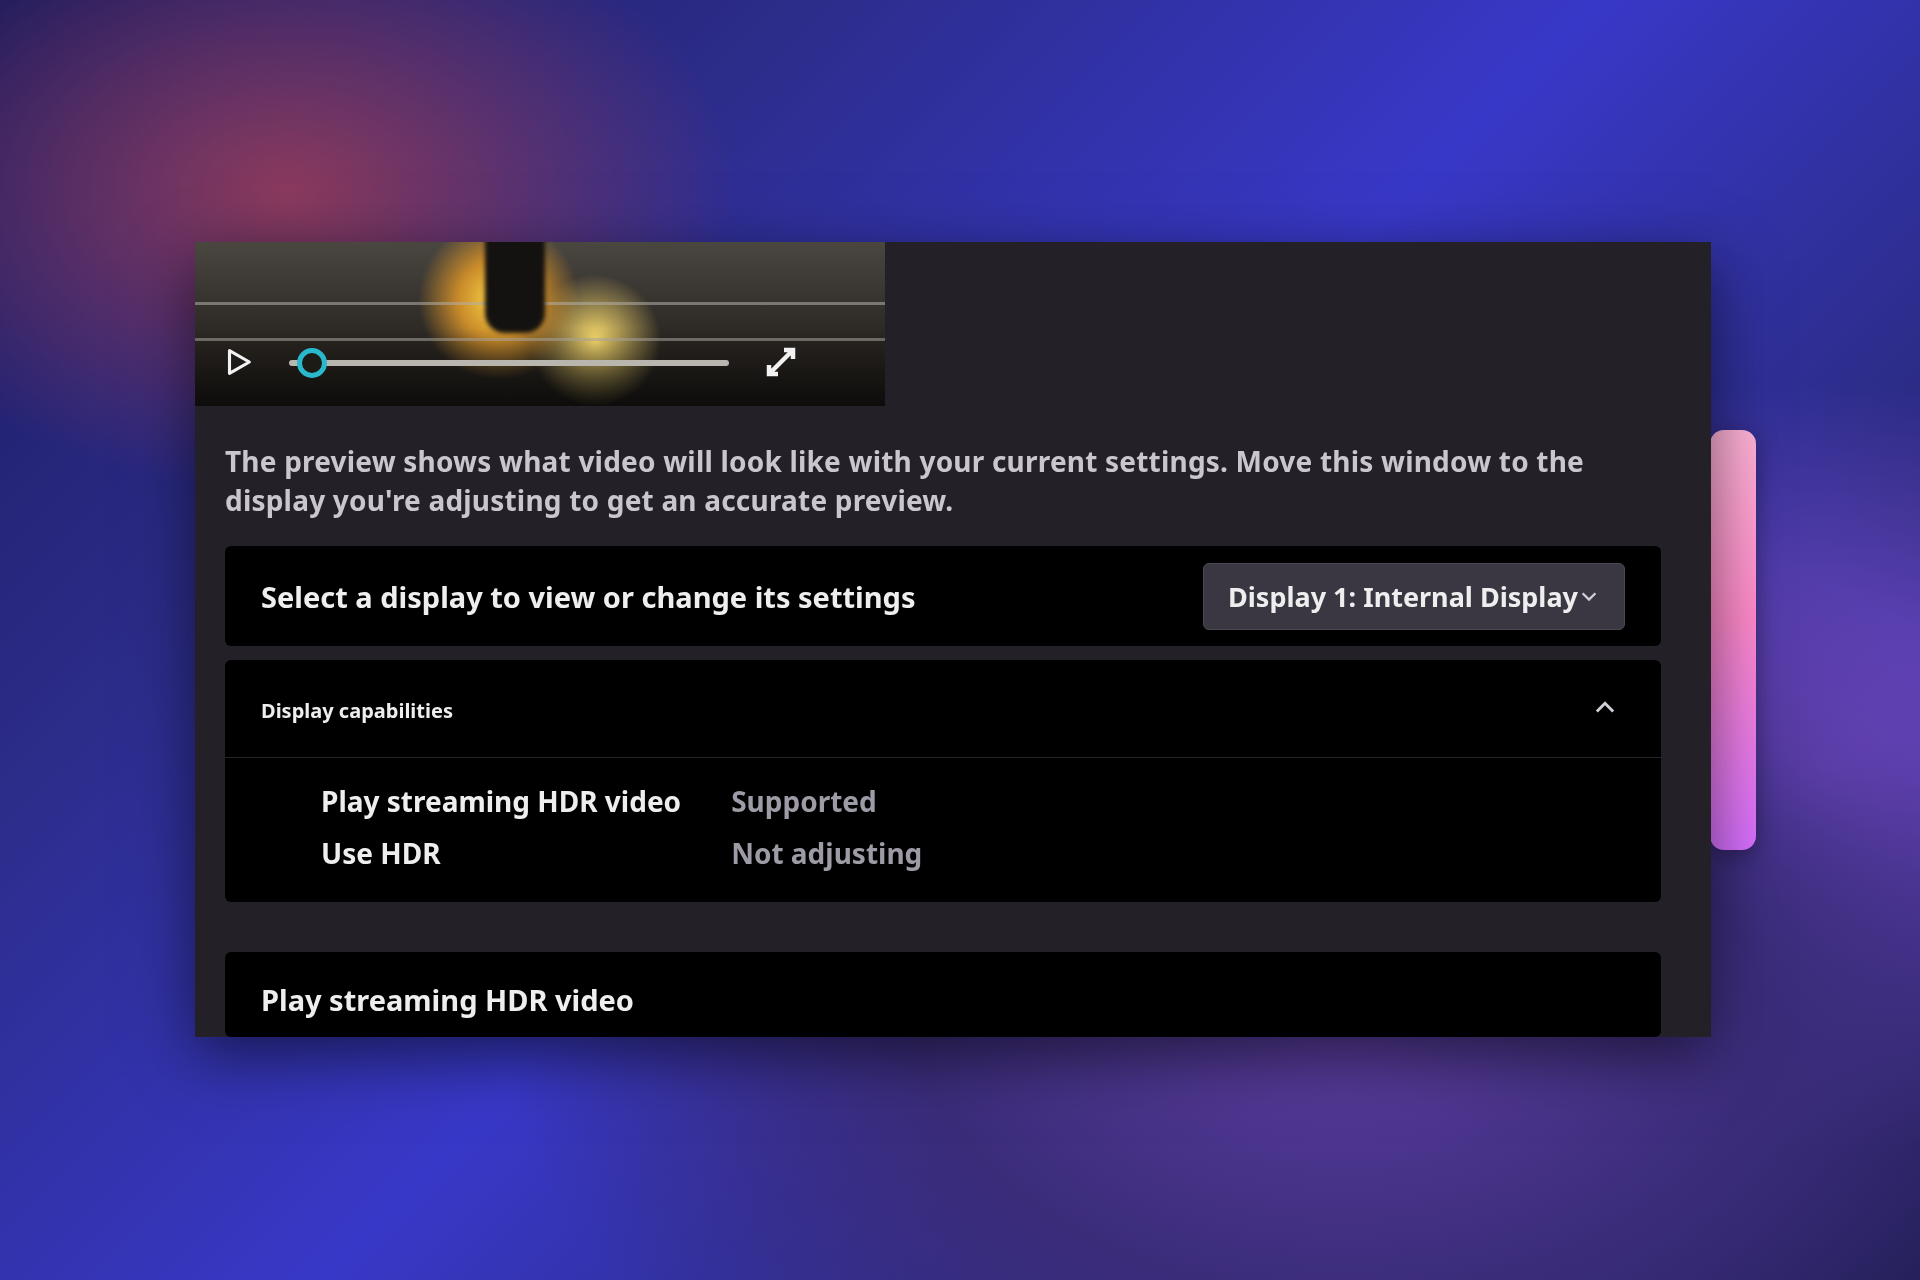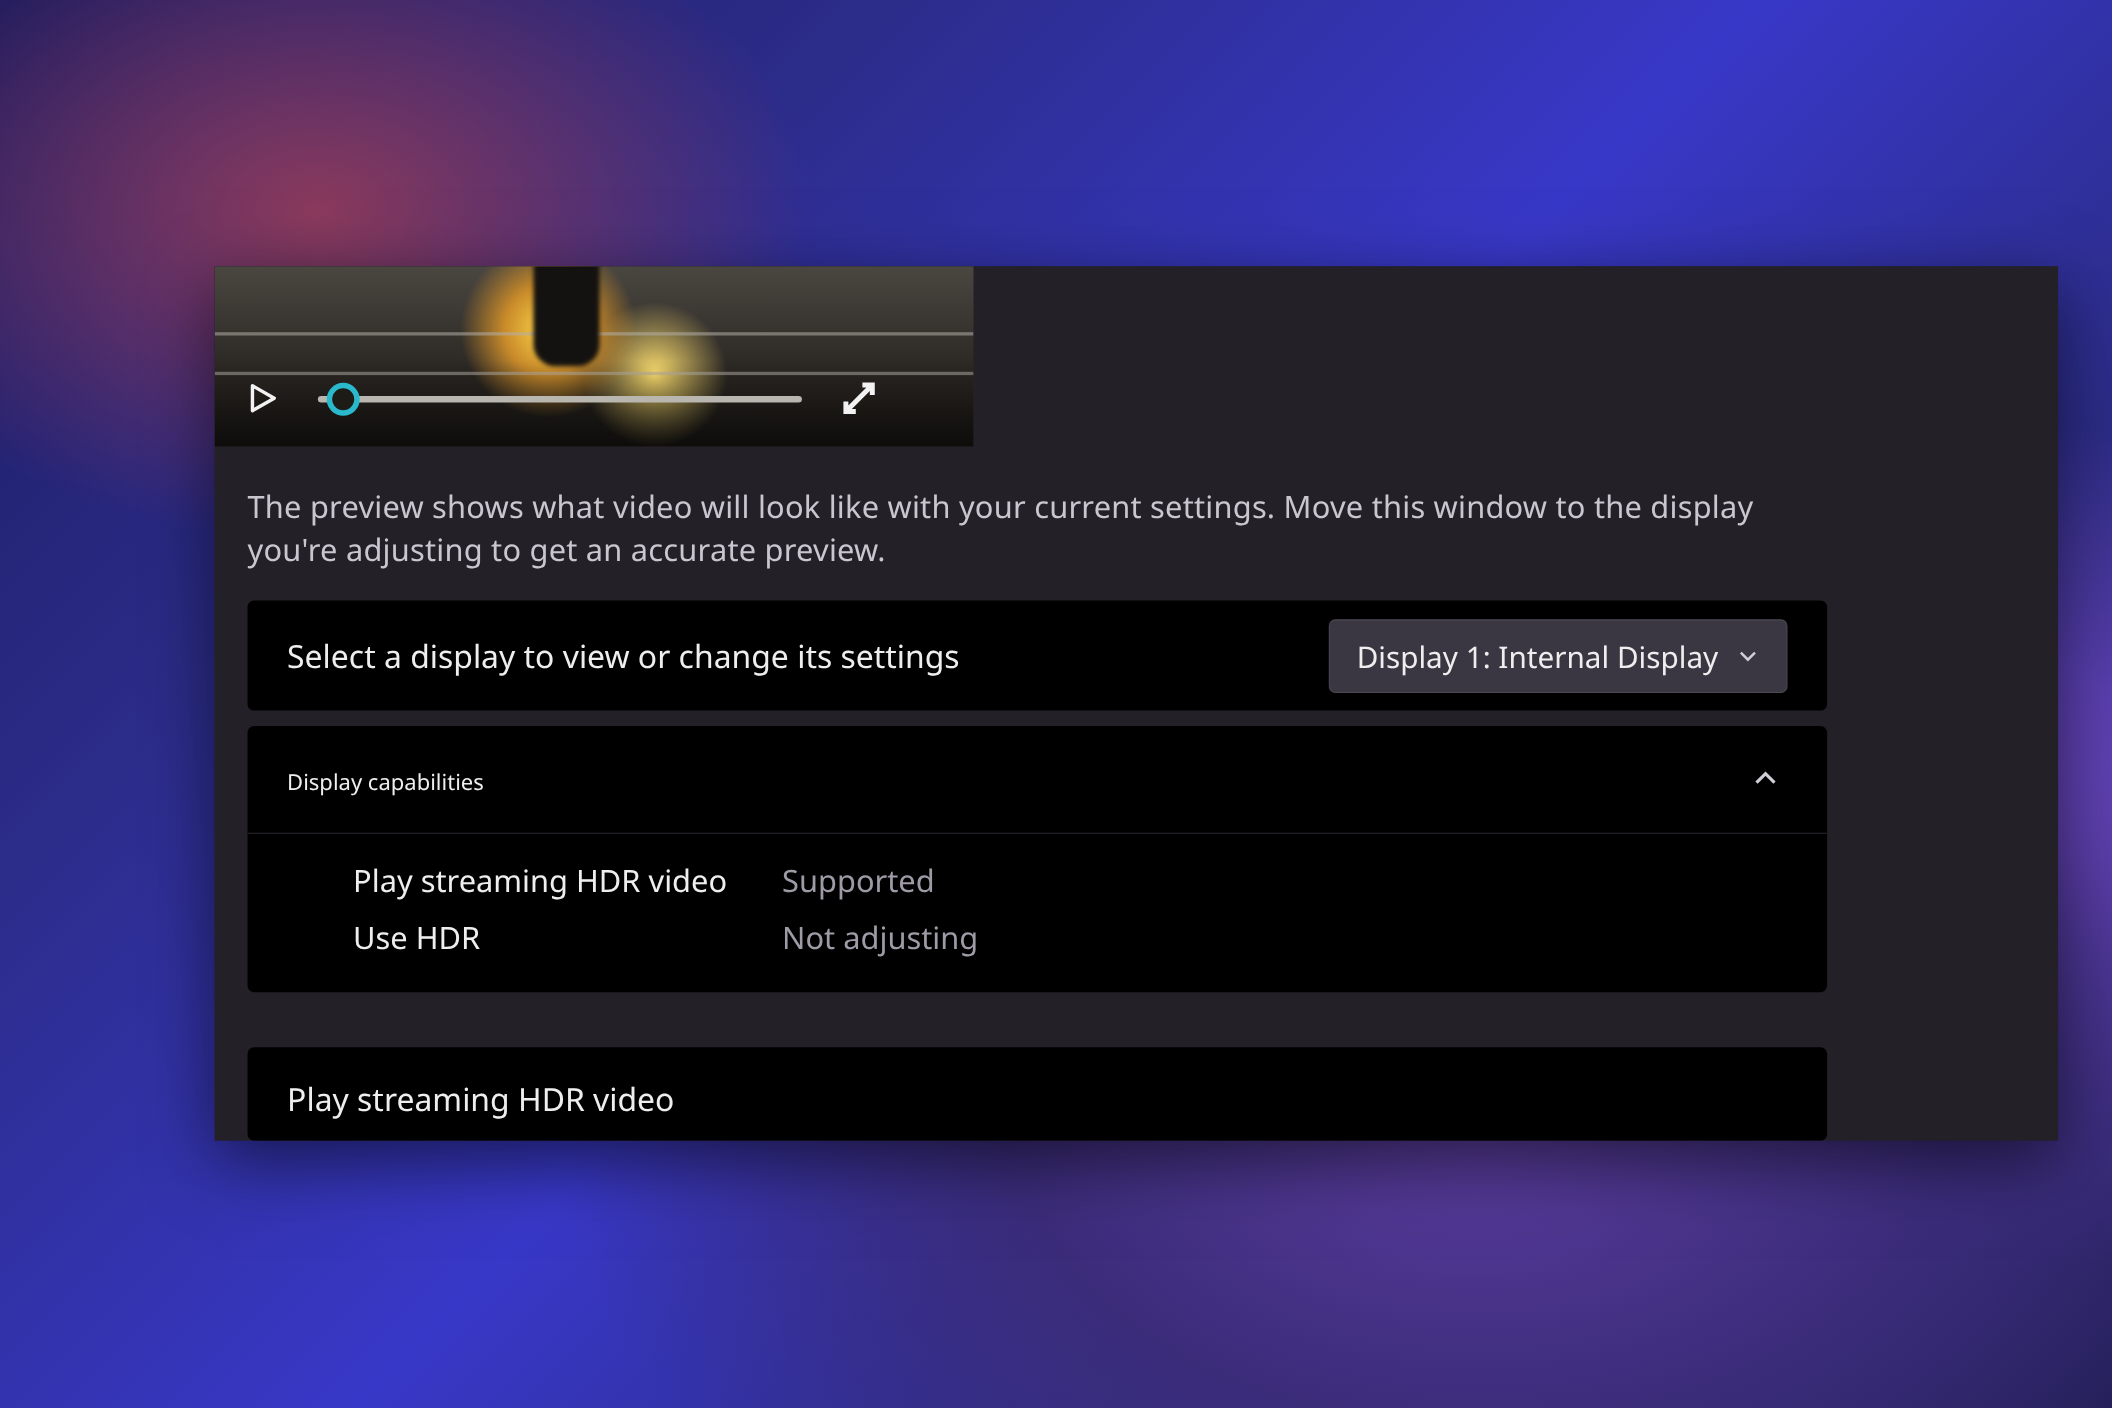--- a/index.html
+++ b/index.html
@@ -25,25 +25,26 @@
     border-radius: 14px;
     background: linear-gradient(180deg, #ffb3d6 0%, #ff8acb 45%, #d66fff 100%);
     box-shadow: 0 6px 24px rgba(0,0,0,.35);
   }
 
   
   .window {
     position: absolute;
     left: 195px;
     top: 242px;
-    width: 1676px;
+    width: 1516px;
     height: 795px;
     background: #232028;
     overflow: hidden;
     box-shadow: 0 18px 60px rgba(0,0,0,.55);
+    font-weight: bold;
   }
 
   
   .preview {
     position: absolute;
     left: 0; top: 0;
     width: 690px;
     height: 164px;
     background:
       radial-gradient(circle at 44% 35%, #ffd84a 0%, #c98b2a 10%, transparent 20%),
@@ -138,21 +139,21 @@
     justify-content: space-between;
     padding: 0 36px;
   }
   .card-display-select .label {
     font-size: 29px;
     color: #eee;
   }
   .dropdown {
     display: flex;
     align-items: center;
-    gap: 16px;
+    gap: 0;
     background: #3a3742;
     border: 1px solid #4b4853;
     border-radius: 6px;
     padding: 14px 24px;
     font-size: 27px;
     color: #eee;
     cursor: pointer;
   }
   .dropdown svg { width: 22px; height: 22px; stroke: #d0ced6; stroke-width: 2.5; fill: none; }
 

